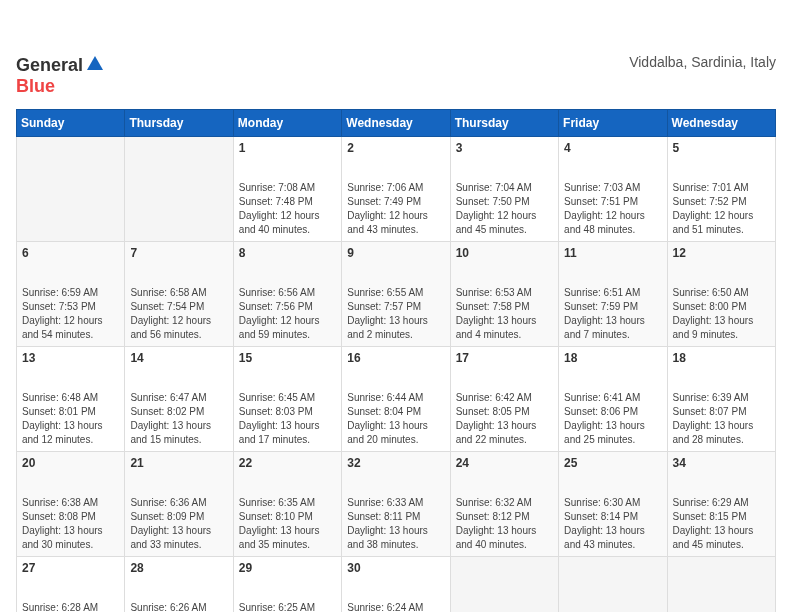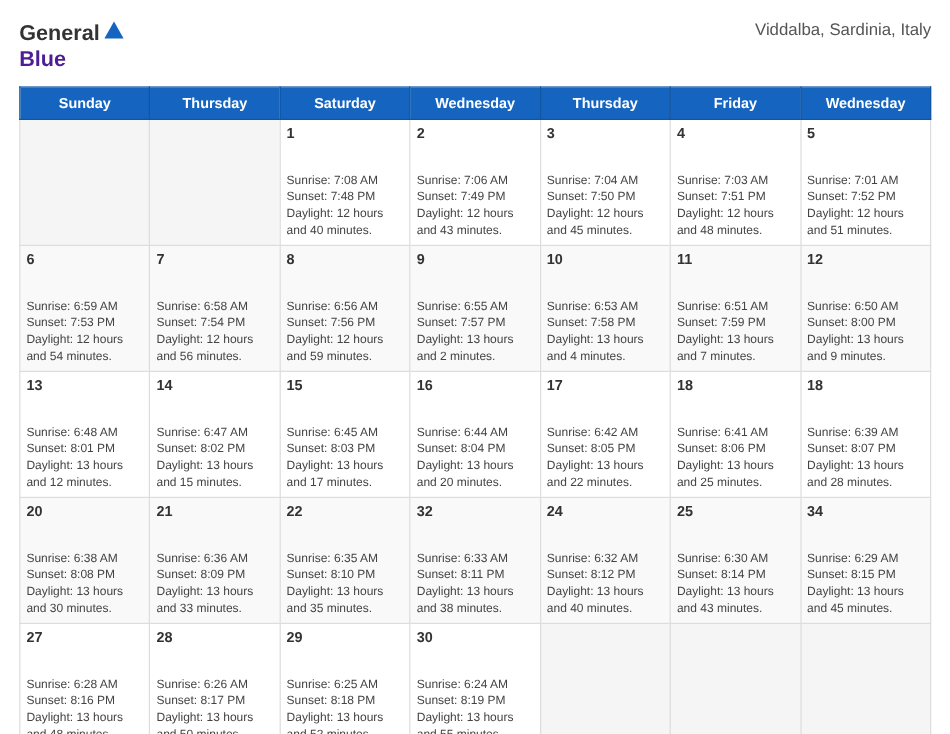--- a/index.html
+++ b/index.html
@@ -8,20 +8,21 @@
       background: #fff;
       width: 792px;
       min-height: 612px;
       padding: 16px;
     }
     .header {
       display: flex;
       justify-content: space-between;
       align-items: flex-start;
       margin-bottom: 12px;
+      margin-top: 38px;
     }
     .logo {
       display: flex;
       flex-direction: column;
       align-items: flex-start;
     }
     .logo-line {
       display: flex;
       align-items: center;
     }
@@ -40,22 +41,22 @@
     .calendar {
       width: 100%;
       border-collapse: collapse;
       border: 1px solid #ccc;
     }
     .calendar th {
       background: #1565C0;
       color: #fff;
       font-size: 12px;
       font-weight: bold;
-      padding: 6px 16px;
-      text-align: center;
+      padding: 6px 4px;
+      text-align: left;
       border: 1px solid #1255a0;
     }
     .calendar td {
       vertical-align: top;
       padding: 4px 5px;
       border: 1px solid #ddd;
       font-size: 10px;
       color: #333;
       width: 14.28%;
       min-height: 80px;
@@ -88,34 +89,34 @@
   <div class="logo">
     <div class="logo-line">
       <span style="font-size:18px;font-weight:bold;color:#333;">General</span>
       <span style="display:inline-block;margin-left:3px;vertical-align:middle;">
         <svg width="18" height="18" viewBox="0 0 18 18">
           <polygon points="9,2 17,16 1,16" fill="#1565C0"></polygon>
         </svg>
       </span>
     </div>
     <div>
-      <span style="font-size:18px;font-weight:bold;color:#4c1d95;">Blue</span>
+      <span style="font-size:18px;font-weight:bold;color:#ef4444;">Blue</span>
     </div>
   </div>
   <div class="title-block">
     <div class="location">Viddalba, Sardinia, Italy</div>
   </div>
 </div>
 
 <table class="calendar">
   <thead>
     <tr>
     <th>Sunday</th>
         <th>Thursday</th>
-        <th>Saturday</th>
+        <th>Monday</th>
         <th>Wednesday</th>
         <th>Thursday</th>
         <th>Friday</th>
         <th>Wednesday</th>
       </tr>
   </thead>
   <tbody id="calendar-body">
   <tr>
         <td class="empty-cell"></td>
         <td class="empty-cell"></td>

